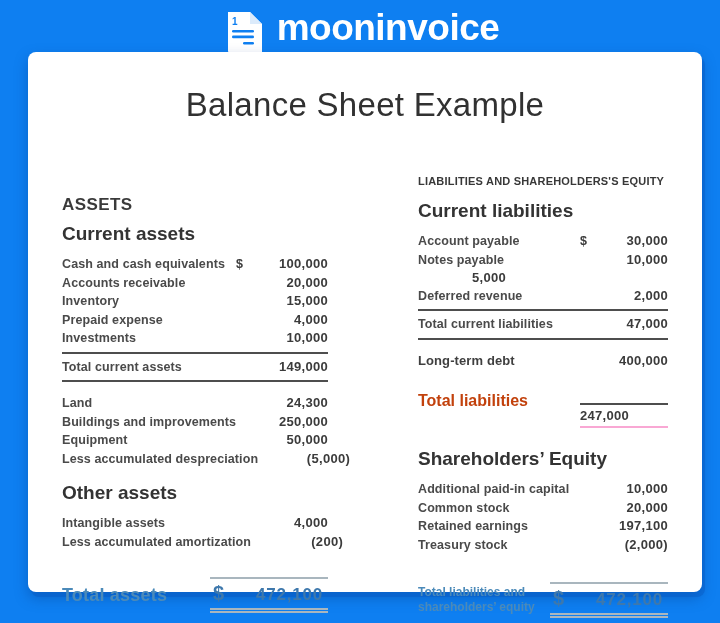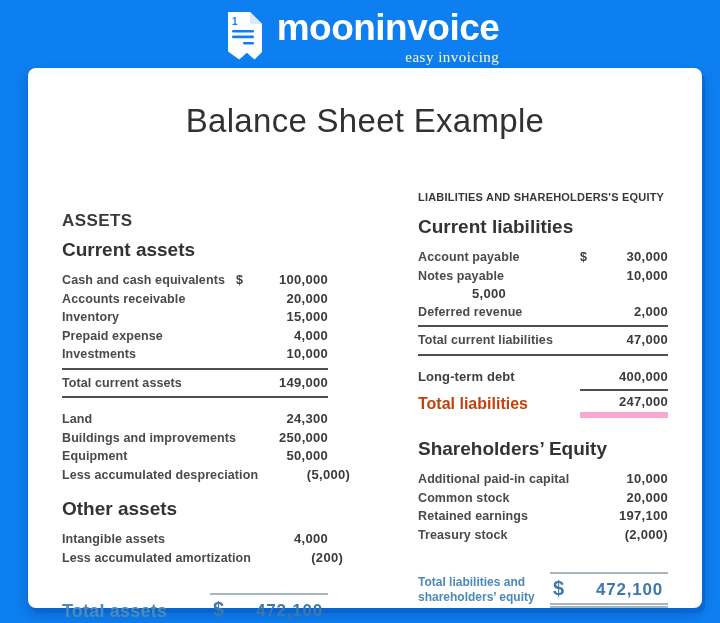--- a/index.html
+++ b/index.html
@@ -16,21 +16,21 @@
     display:flex; align-items:center; justify-content:center;
     gap:12px; padding-top:6px;
   }
   .logo-icon svg { display:block; }
   .brand-text { display:flex; flex-direction:column; }
   .wordmark { color:#ffffff; font-size:37px; font-weight:700; letter-spacing:-0.5px; line-height:1; }
   .tagline  { color:#fef9c3; font-family:"Liberation Serif", serif; font-size:15px; text-align:right; margin-top:3px; letter-spacing:0.5px; }
 
   
   .panel {
-    position:absolute; left:28px; top:68px; width:674px; height:540px;
+    position:absolute; left:28px; top:52px; width:674px; height:540px;
     background:#ffffff; border-radius:8px;
     box-shadow:3px 5px 0 rgba(10,95,200,0.55), 0 6px 14px rgba(0,50,120,0.35);
   }
   .title {
     text-align:center; font-size:33px; color:#313131; font-weight:500;
     margin-top:34px; letter-spacing:0.3px;
   }
   .cols { display:flex; justify-content:space-between; padding:0 34px; margin-top:44px; }
   .col-left  { width:266px; }
   .col-right { width:250px; }
@@ -50,21 +50,21 @@
   .valcell { display:flex; justify-content:space-between; align-items:baseline; width:92px; flex:none; }
   .col-right .valcell { width:88px; }
   .valcell .cur { font-size:12.5px; font-weight:700; color:#3b3b3b; }
   .valcell .num { font-size:13px; font-weight:700; color:#3b3b3b; letter-spacing:0.3px; margin-left:auto; }
 
   .rule { border-top:2px solid #4e4e4e; margin:4px 0; }
 
   .row-lt .label { font-size:13px; font-weight:700; color:#3f3f3f;text-align:right; }
   .tl-wrap { display:flex; justify-content:space-between; align-items:center; margin-top:4px; }
   .tl-label { font-size:16px; font-weight:700; color:#c2410c; }
-  .tl-box { width:88px; border-top:2px solid #4e4e4e; border-bottom:6px solid #f9a8d4; text-align:right; padding:1px 0 2px; }
+  .tl-box { width:88px; border-top:2px solid #4e4e4e; border-bottom:2px solid #f9a8d4; padding:1px 0 2px;margin-top:30px; }
   .tl-box .num { font-size:13px; font-weight:700; color:#3b3b3b; letter-spacing:0.3px; }
 
   
   .grand { display:flex; justify-content:space-between; align-items:center; }
   .grand-left  { margin-top:26px; }
   .grand-right { margin-top:28px; }
   .grand-label-big { color:#4B8AB9; font-size:18px; font-weight:700; letter-spacing:0.2px; }
   .grand-label-sm  { color:#4B8AB9; font-size:12px; font-weight:700; line-height:15px; }
   .vbox { width:118px; flex:none; }
   .vbox .topline { border-top:2px solid #A9B6BE; margin-bottom:3px; }

